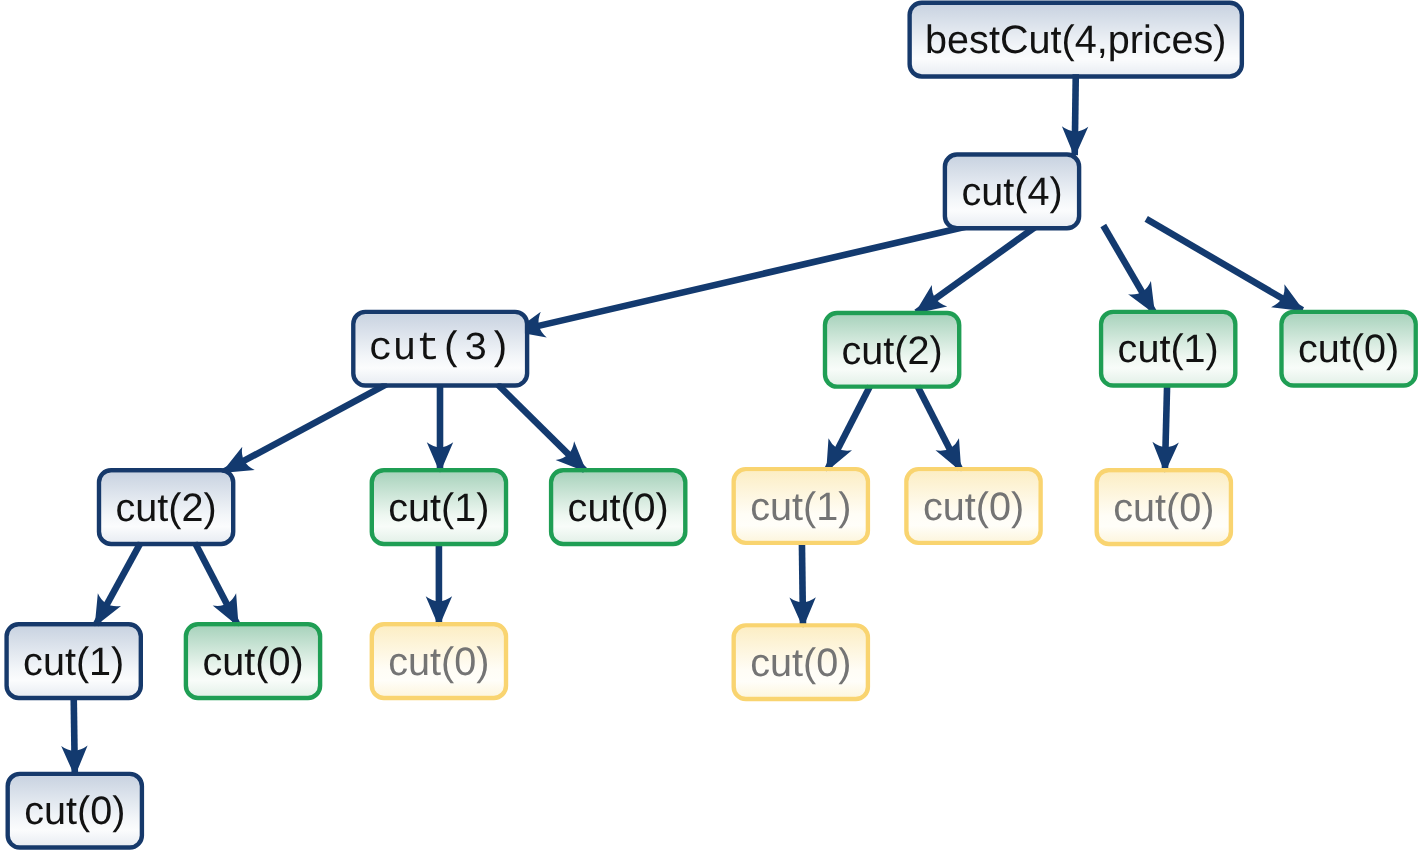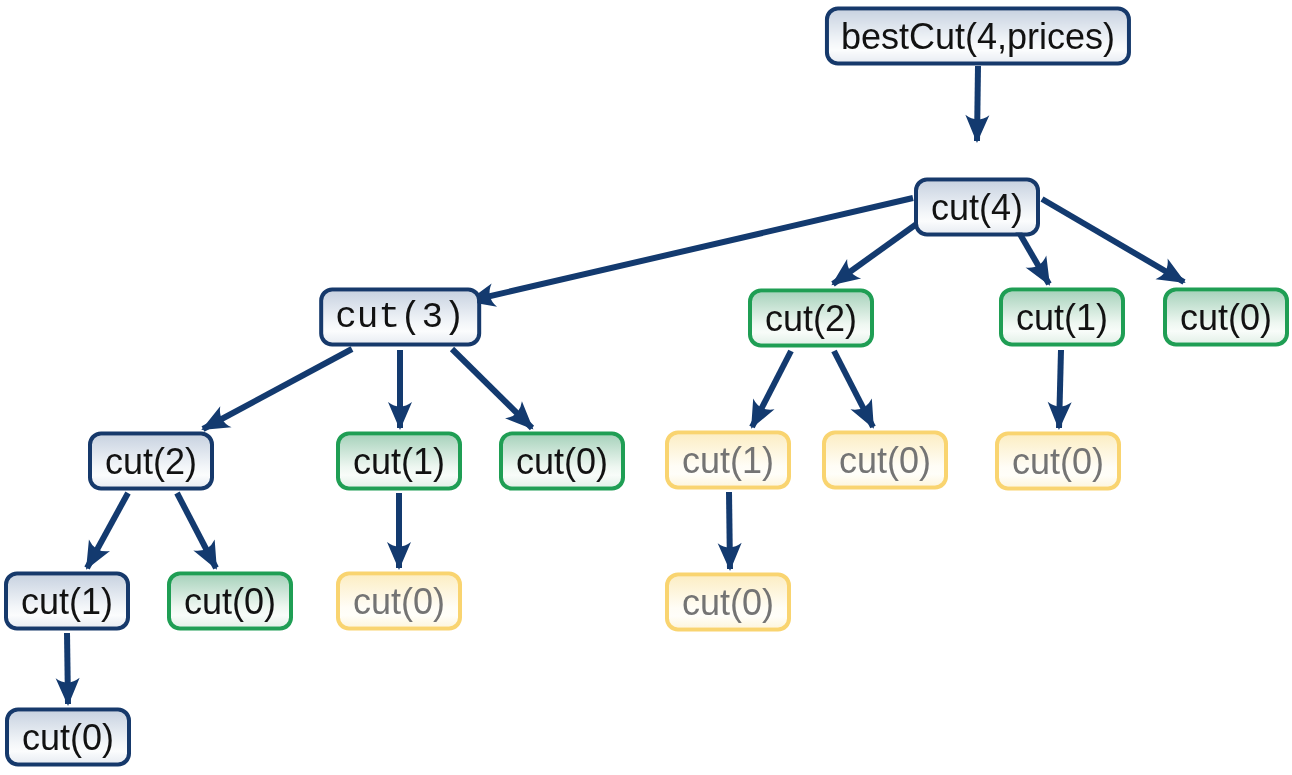--- a/index.html
+++ b/index.html
@@ -19,21 +19,21 @@
     position: absolute;
     left: 0;
     top: 0;
     width: 1292px;
     height: 775px;
   }
   .node {
     position: absolute;
     transform: translate(-50%, -50%);
     box-sizing: border-box;
-    height: 59px;
+    height: 71px;
     min-width: 126px;
     padding: 0 12px;
     border: 4px solid;
     border-radius: 13px;
     display: flex;
     align-items: center;
     justify-content: center;
     font-size: 36px;
     line-height: 1;
     white-space: nowrap;
@@ -80,21 +80,21 @@
         <line x1="177" y1="493" x2="216" y2="568" stroke="#133a6f" stroke-width="6" marker-end="url(#arrowhead)"></line>
         <line x1="399" y1="493" x2="399" y2="568" stroke="#133a6f" stroke-width="6" marker-end="url(#arrowhead)"></line>
         <line x1="729" y1="492" x2="730" y2="569" stroke="#133a6f" stroke-width="6" marker-end="url(#arrowhead)"></line>
         <line x1="67" y1="633" x2="68" y2="704" stroke="#133a6f" stroke-width="6" marker-end="url(#arrowhead)"></line>
       </g>
   </svg>
 
   <div class="node blue" style="left: 978px; top: 36px;">
       <span>bestCut(4,prices)</span>
     </div>
-  <div class="node blue" style="left: 977px; top: 174px; margin-top: 33px;">
+  <div class="node blue" style="left: 920px; top: 174px;">
       <span>cut(4)</span>
     </div>
   <div class="node blue" style="left: 400px; top: 317px; font-family: Liberation Mono, monospace;">
       <span>cut(3)</span>
     </div>
   <div class="node green" style="left: 811px; top: 318px;">
       <span>cut(2)</span>
     </div>
   <div class="node green" style="left: 1062px; top: 317px;">
       <span>cut(1)</span>

